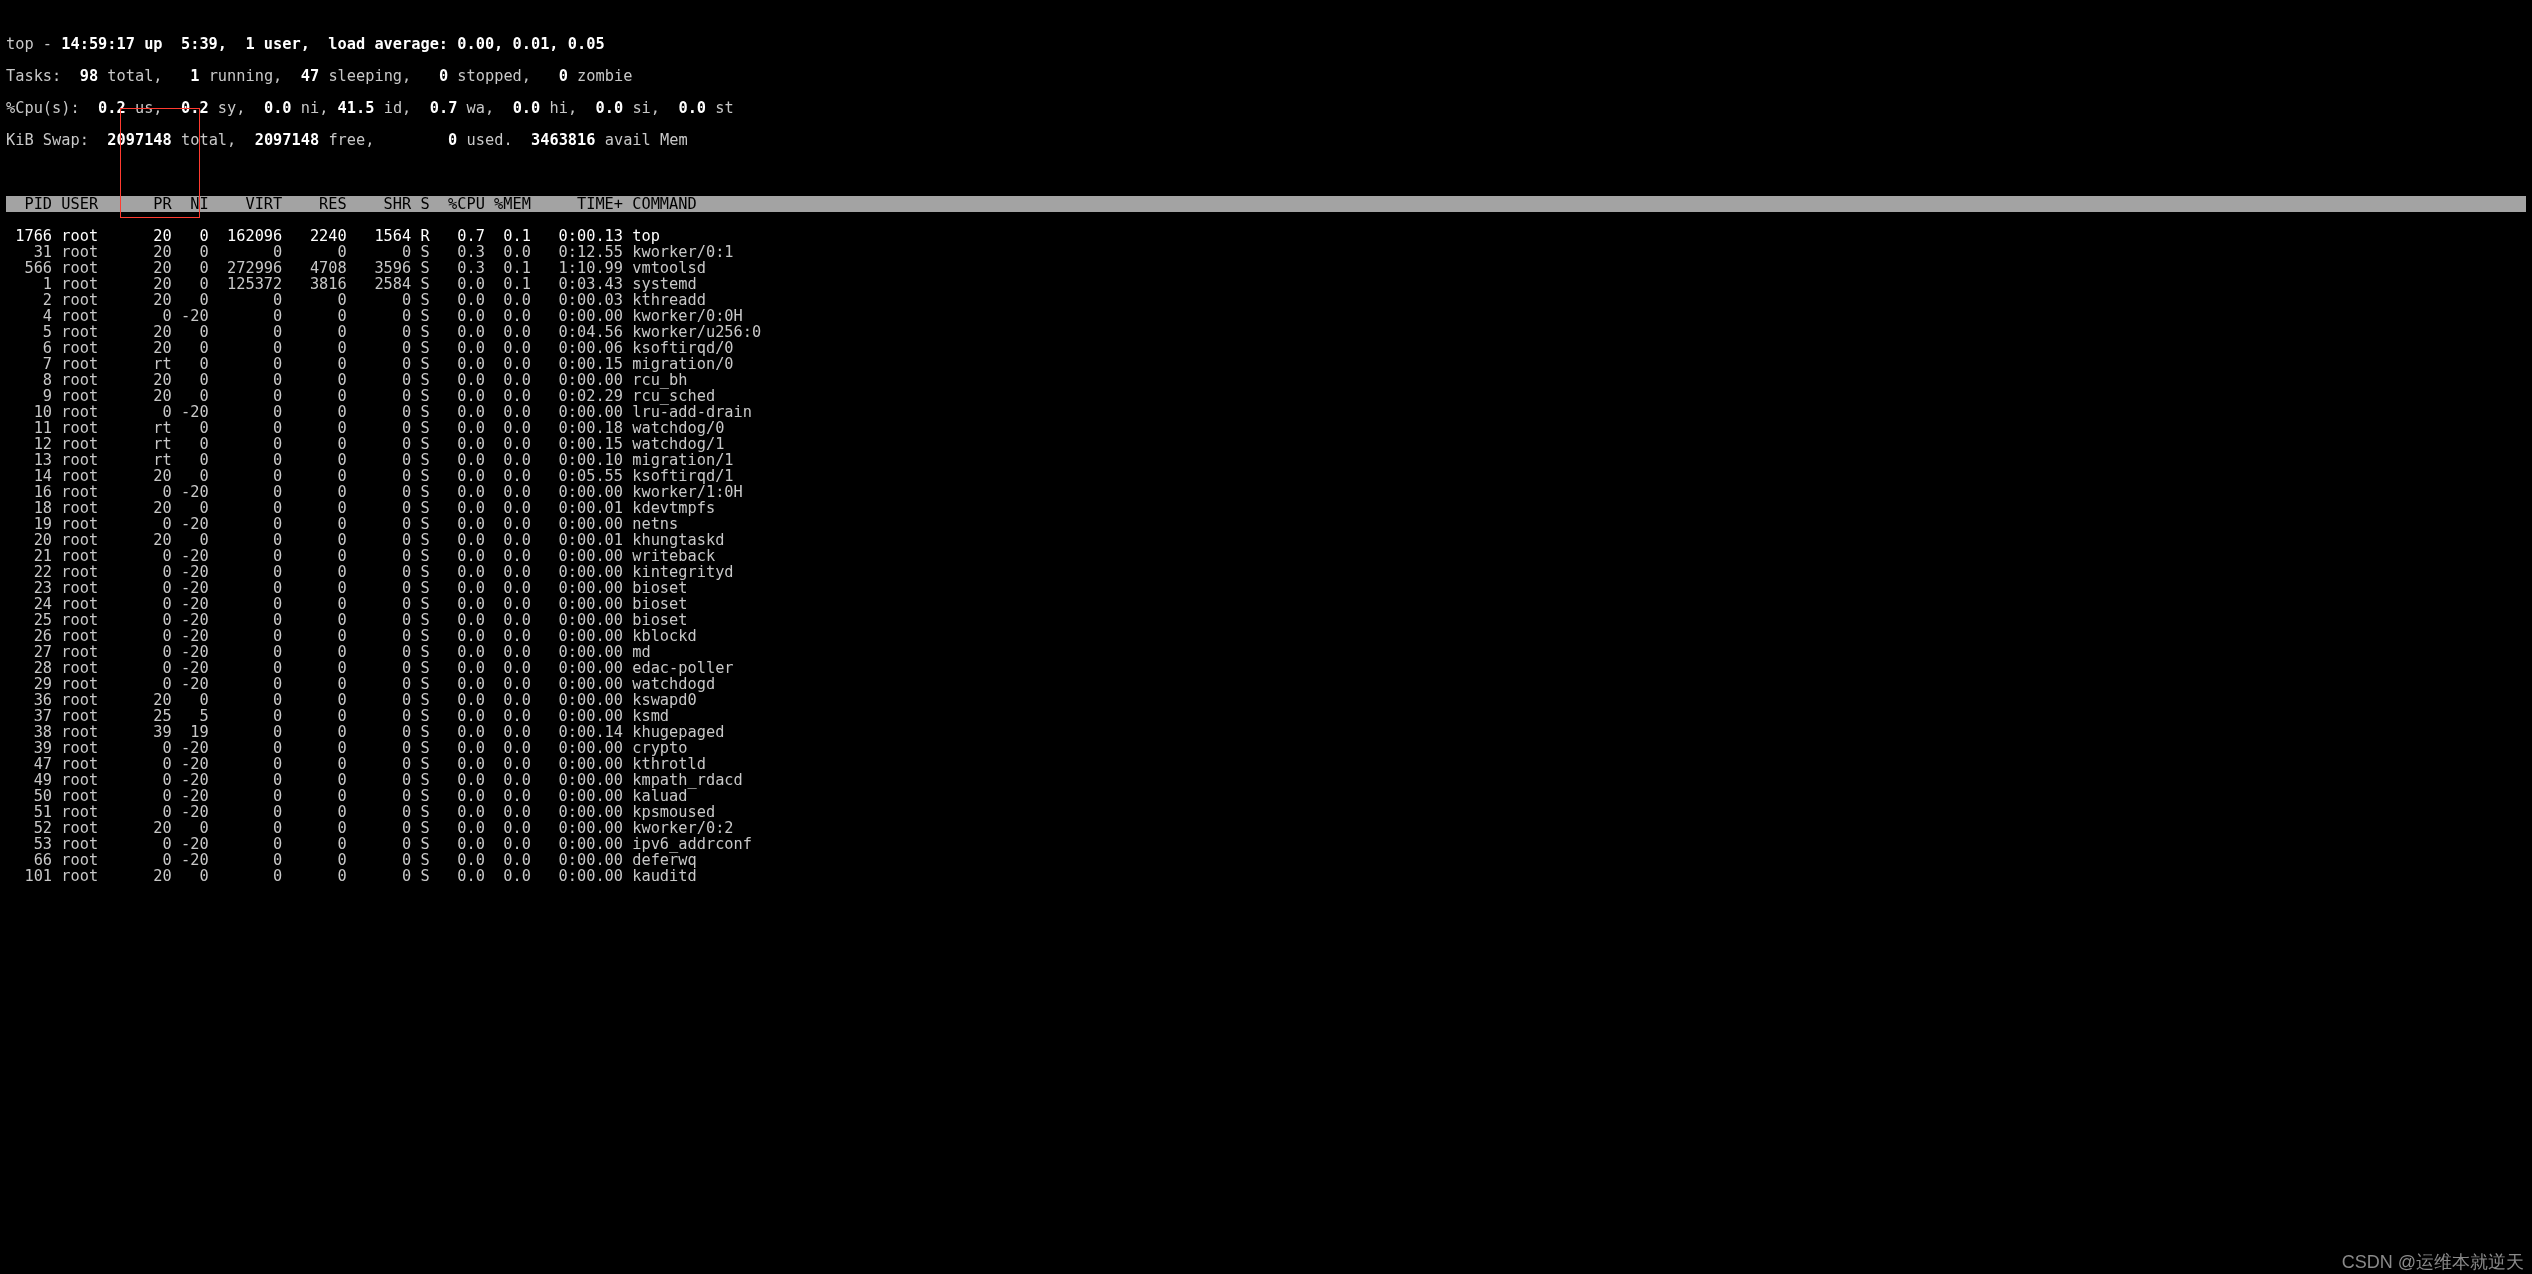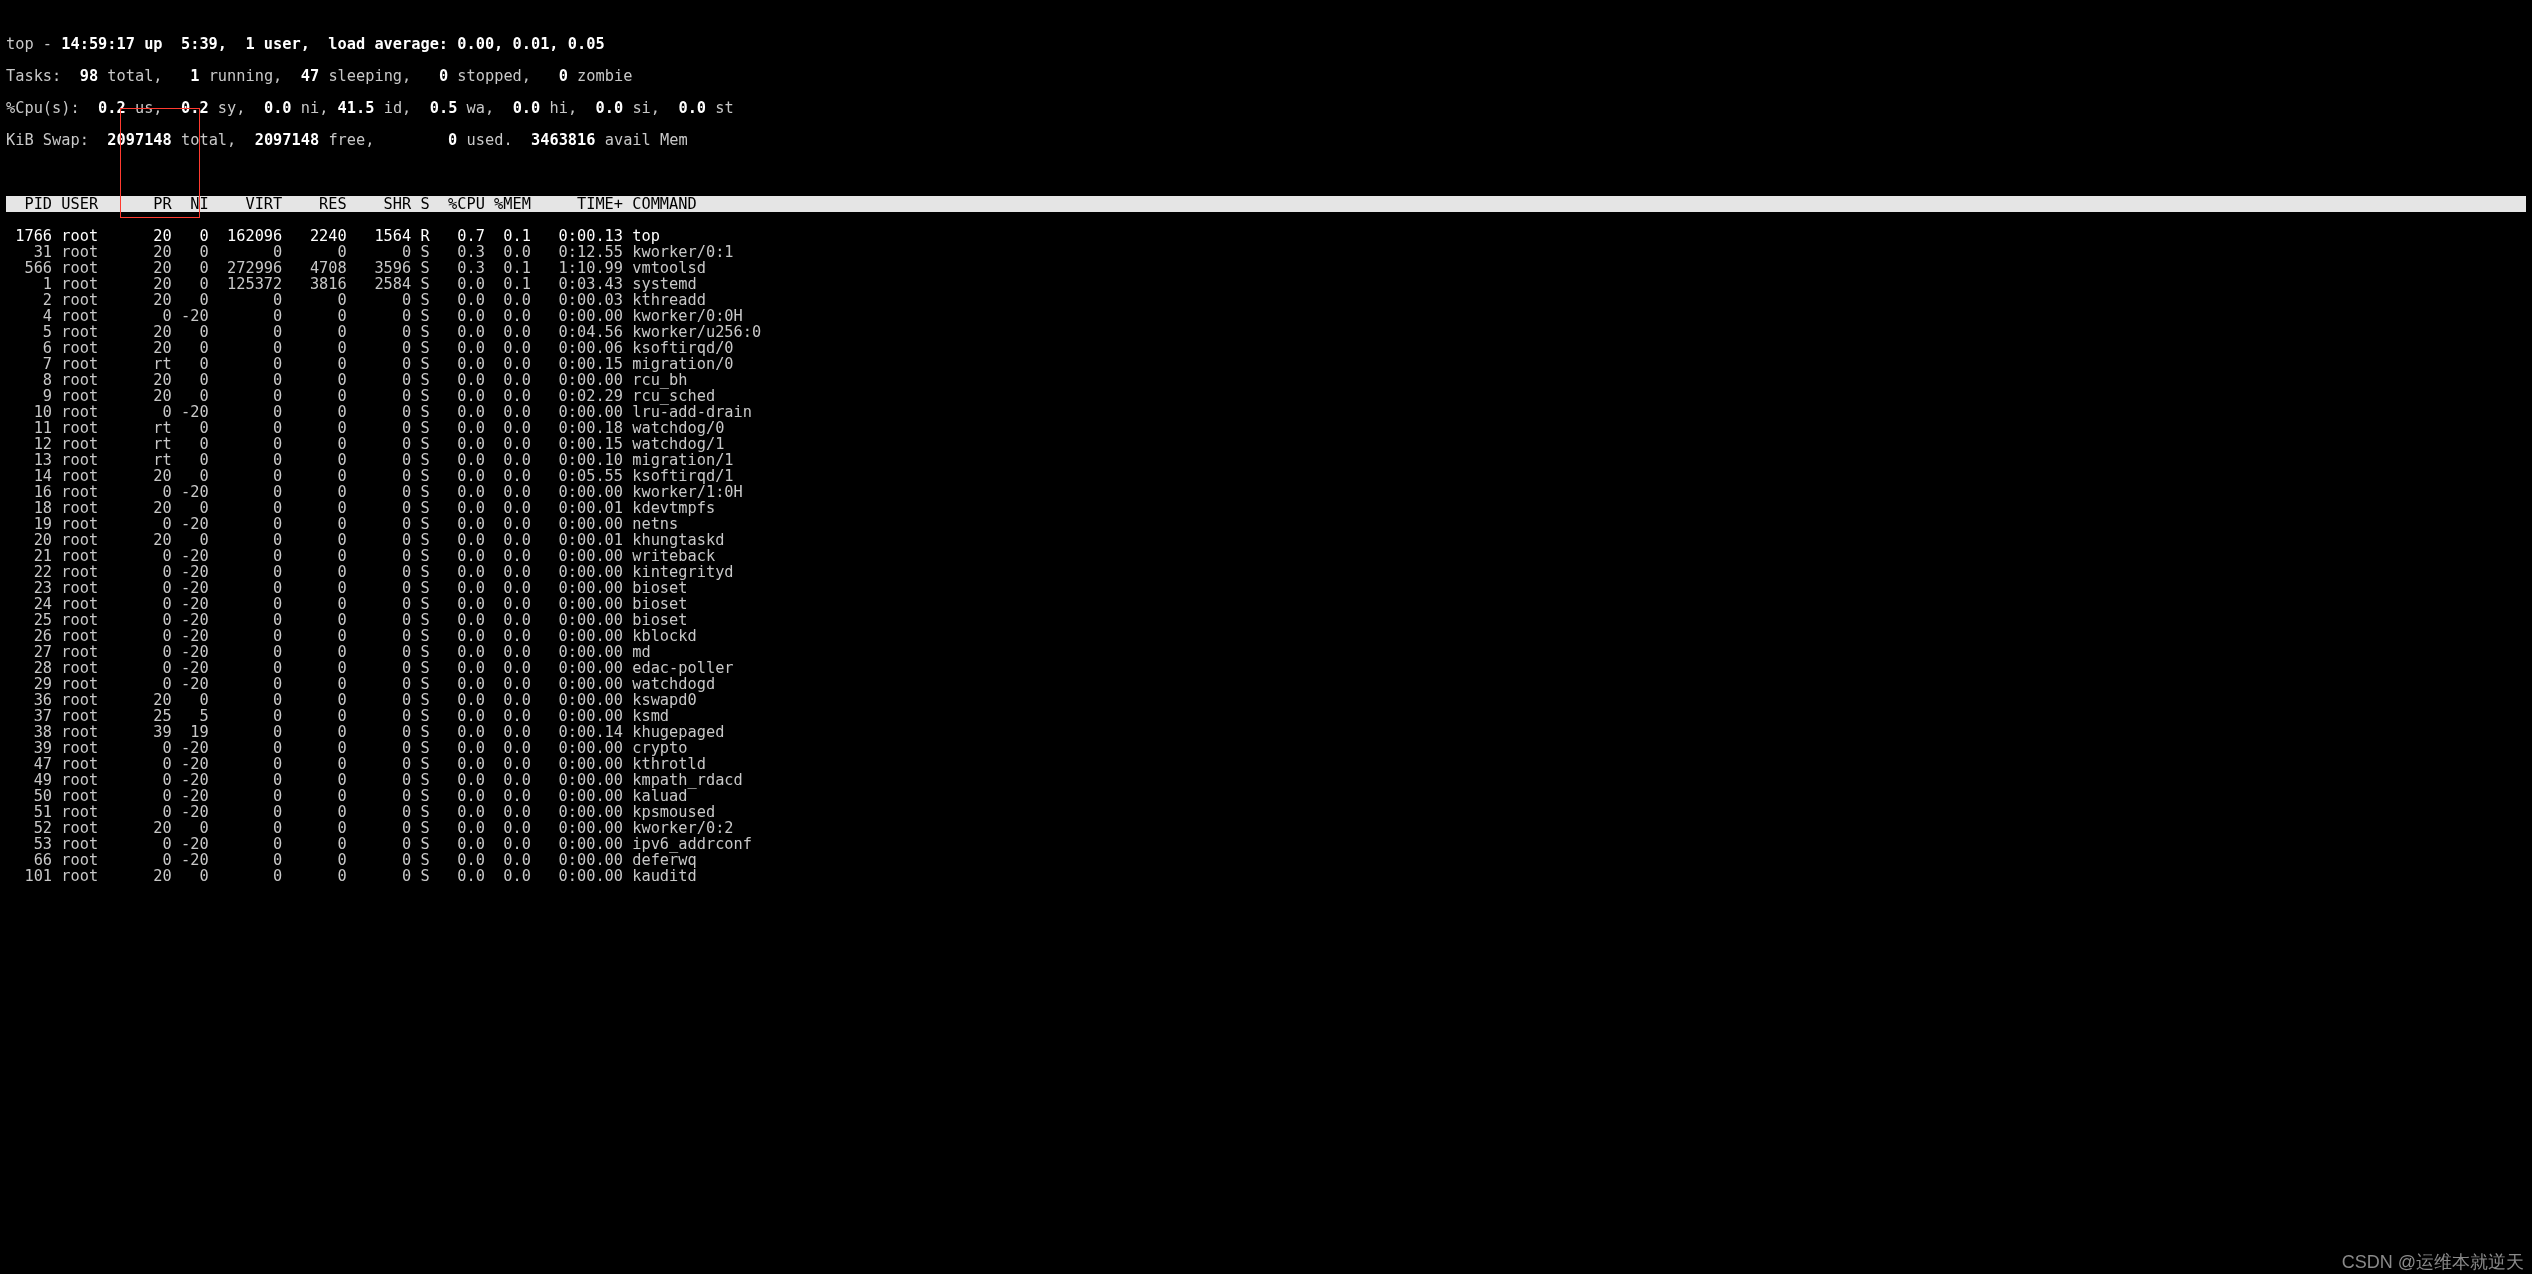--- a/index.html
+++ b/index.html
@@ -1,28 +1,28 @@
 <!DOCTYPE html>
 <html><head>
 <meta charset="utf-8">
 <style>
   html,body{margin:0;padding:0;background:#fff;width:2532px;height:1274px;overflow:hidden}
   .term{background:#000;color:#c8c8c8;font-family:"DejaVu Sans Mono","Liberation Mono",Consolas,monospace;font-size:15.3px;line-height:16px;white-space:pre;width:100%;height:100%;box-sizing:border-box;padding:20px 6px 0 6px;position:relative}
   .b{font-weight:bold;color:#fff}
-  .hdrline{background:#e5e5e5;color:#000}
+  .hdrline{background:#a3a3a3;color:#000}
   .toprow{font-weight:normal;color:#fff}
   .redbox{position:absolute;border:1px solid #ff3b30;pointer-events:none}
   .watermark{position:absolute;right:8px;bottom:4px;color:#8a8a8a;font-family:Arial,sans-serif;font-size:18px}
 </style>
 </head>
 <body>
 
 <div class="term">
 <div><span>top - </span><span class="b">14:59:17 up  5:39,  1 user,  load average: 0.00, 0.01, 0.05</span></div>
 <div id="tasks-line">Tasks: <span class="b"> 98 </span>total,<span class="b">   1 </span>running,<span class="b">  47 </span>sleeping,<span class="b">   0 </span>stopped,<span class="b">   0 </span>zombie</div>
-<div id="cpu-line">%Cpu(s):<span class="b">  0.2 </span>us,<span class="b">  0.2 </span>sy,<span class="b">  0.0 </span>ni,<span class="b"> 41.5 </span>id,<span class="b">  0.5 </span>wa,<span class="b">  0.0 </span>hi,<span class="b">  0.0 </span>si,<span class="b">  0.0 </span>st</div>
+<div id="cpu-line">%Cpu(s):<span class="b">  0.2 </span>us,<span class="b">  0.2 </span>sy,<span class="b">  0.0 </span>ni,<span class="b"> 41.5 </span>id,<span class="b">  0.7 </span>wa,<span class="b">  0.0 </span>hi,<span class="b">  0.0 </span>si,<span class="b">  0.0 </span>st</div>
 <div id="swap-line">KiB Swap:<span class="b">  2097148 </span>total,<span class="b">  2097148 </span>free,<span class="b">        0 </span>used.<span class="b">  3463816 </span>avail Mem</div>
 <div>&nbsp;</div>
 <div class="hdrline" id="col-header">  PID USER      PR  NI    VIRT    RES    SHR S  %CPU %MEM     TIME+ COMMAND                                                                                                                                                                                                        </div>
 <div id="proc-list"><div class="toprow"> 1766 root      20   0  162096   2240   1564 R   0.7  0.1   0:00.13 top</div><div class="">   31 root      20   0       0      0      0 S   0.3  0.0   0:12.55 kworker/0:1</div><div class="">  566 root      20   0  272996   4708   3596 S   0.3  0.1   1:10.99 vmtoolsd</div><div class="">    1 root      20   0  125372   3816   2584 S   0.0  0.1   0:03.43 systemd</div><div class="">    2 root      20   0       0      0      0 S   0.0  0.0   0:00.03 kthreadd</div><div class="">    4 root       0 -20       0      0      0 S   0.0  0.0   0:00.00 kworker/0:0H</div><div class="">    5 root      20   0       0      0      0 S   0.0  0.0   0:04.56 kworker/u256:0</div><div class="">    6 root      20   0       0      0      0 S   0.0  0.0   0:00.06 ksoftirqd/0</div><div class="">    7 root      rt   0       0      0      0 S   0.0  0.0   0:00.15 migration/0</div><div class="">    8 root      20   0       0      0      0 S   0.0  0.0   0:00.00 rcu_bh</div><div class="">    9 root      20   0       0      0      0 S   0.0  0.0   0:02.29 rcu_sched</div><div class="">   10 root       0 -20       0      0      0 S   0.0  0.0   0:00.00 lru-add-drain</div><div class="">   11 root      rt   0       0      0      0 S   0.0  0.0   0:00.18 watchdog/0</div><div class="">   12 root      rt   0       0      0      0 S   0.0  0.0   0:00.15 watchdog/1</div><div class="">   13 root      rt   0       0      0      0 S   0.0  0.0   0:00.10 migration/1</div><div class="">   14 root      20   0       0      0      0 S   0.0  0.0   0:05.55 ksoftirqd/1</div><div class="">   16 root       0 -20       0      0      0 S   0.0  0.0   0:00.00 kworker/1:0H</div><div class="">   18 root      20   0       0      0      0 S   0.0  0.0   0:00.01 kdevtmpfs</div><div class="">   19 root       0 -20       0      0      0 S   0.0  0.0   0:00.00 netns</div><div class="">   20 root      20   0       0      0      0 S   0.0  0.0   0:00.01 khungtaskd</div><div class="">   21 root       0 -20       0      0      0 S   0.0  0.0   0:00.00 writeback</div><div class="">   22 root       0 -20       0      0      0 S   0.0  0.0   0:00.00 kintegrityd</div><div class="">   23 root       0 -20       0      0      0 S   0.0  0.0   0:00.00 bioset</div><div class="">   24 root       0 -20       0      0      0 S   0.0  0.0   0:00.00 bioset</div><div class="">   25 root       0 -20       0      0      0 S   0.0  0.0   0:00.00 bioset</div><div class="">   26 root       0 -20       0      0      0 S   0.0  0.0   0:00.00 kblockd</div><div class="">   27 root       0 -20       0      0      0 S   0.0  0.0   0:00.00 md</div><div class="">   28 root       0 -20       0      0      0 S   0.0  0.0   0:00.00 edac-poller</div><div class="">   29 root       0 -20       0      0      0 S   0.0  0.0   0:00.00 watchdogd</div><div class="">   36 root      20   0       0      0      0 S   0.0  0.0   0:00.00 kswapd0</div><div class="">   37 root      25   5       0      0      0 S   0.0  0.0   0:00.00 ksmd</div><div class="">   38 root      39  19       0      0      0 S   0.0  0.0   0:00.14 khugepaged</div><div class="">   39 root       0 -20       0      0      0 S   0.0  0.0   0:00.00 crypto</div><div class="">   47 root       0 -20       0      0      0 S   0.0  0.0   0:00.00 kthrotld</div><div class="">   49 root       0 -20       0      0      0 S   0.0  0.0   0:00.00 kmpath_rdacd</div><div class="">   50 root       0 -20       0      0      0 S   0.0  0.0   0:00.00 kaluad</div><div class="">   51 root       0 -20       0      0      0 S   0.0  0.0   0:00.00 kpsmoused</div><div class="">   52 root      20   0       0      0      0 S   0.0  0.0   0:00.00 kworker/0:2</div><div class="">   53 root       0 -20       0      0      0 S   0.0  0.0   0:00.00 ipv6_addrconf</div><div class="">   66 root       0 -20       0      0      0 S   0.0  0.0   0:00.00 deferwq</div><div class="">  101 root      20   0       0      0      0 S   0.0  0.0   0:00.00 kauditd</div></div>
 <div class="redbox" id="redbox" style="left: 120px; top: 108px; width: 78px; height: 108px;"></div>
 <div class="watermark">CSDN @运维本就逆天</div>
 </div>
 
 </body></html>

